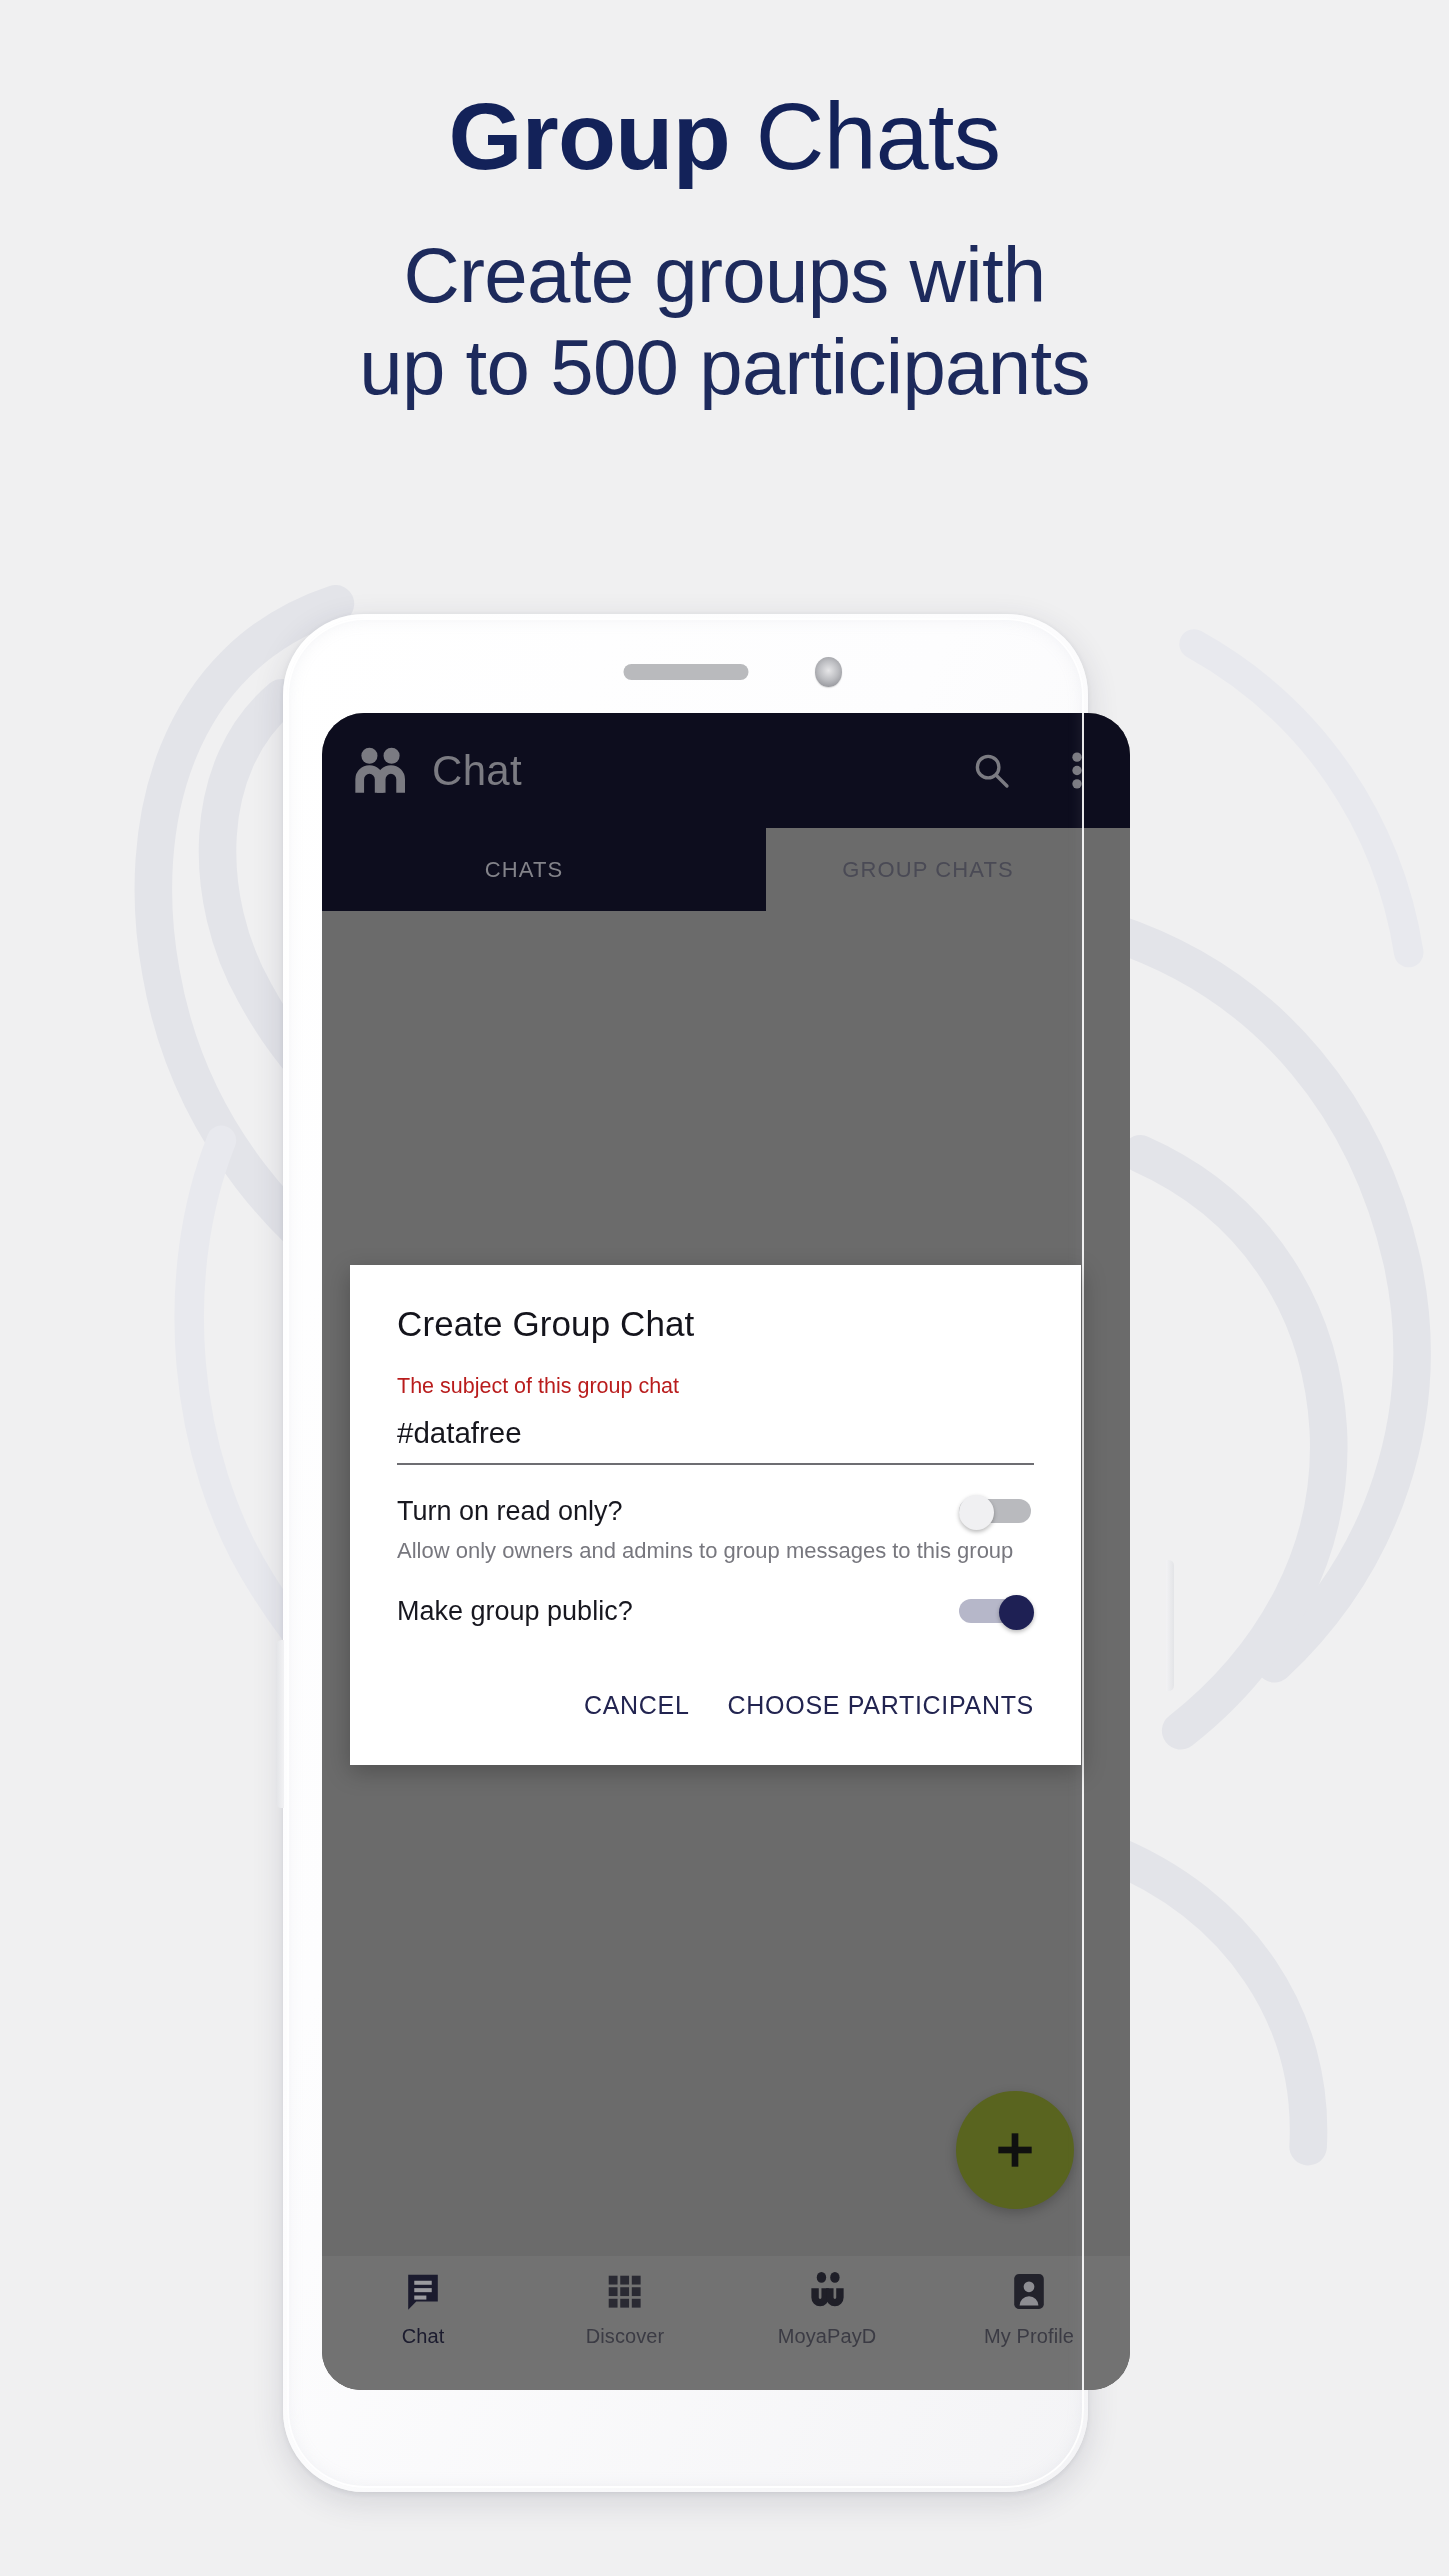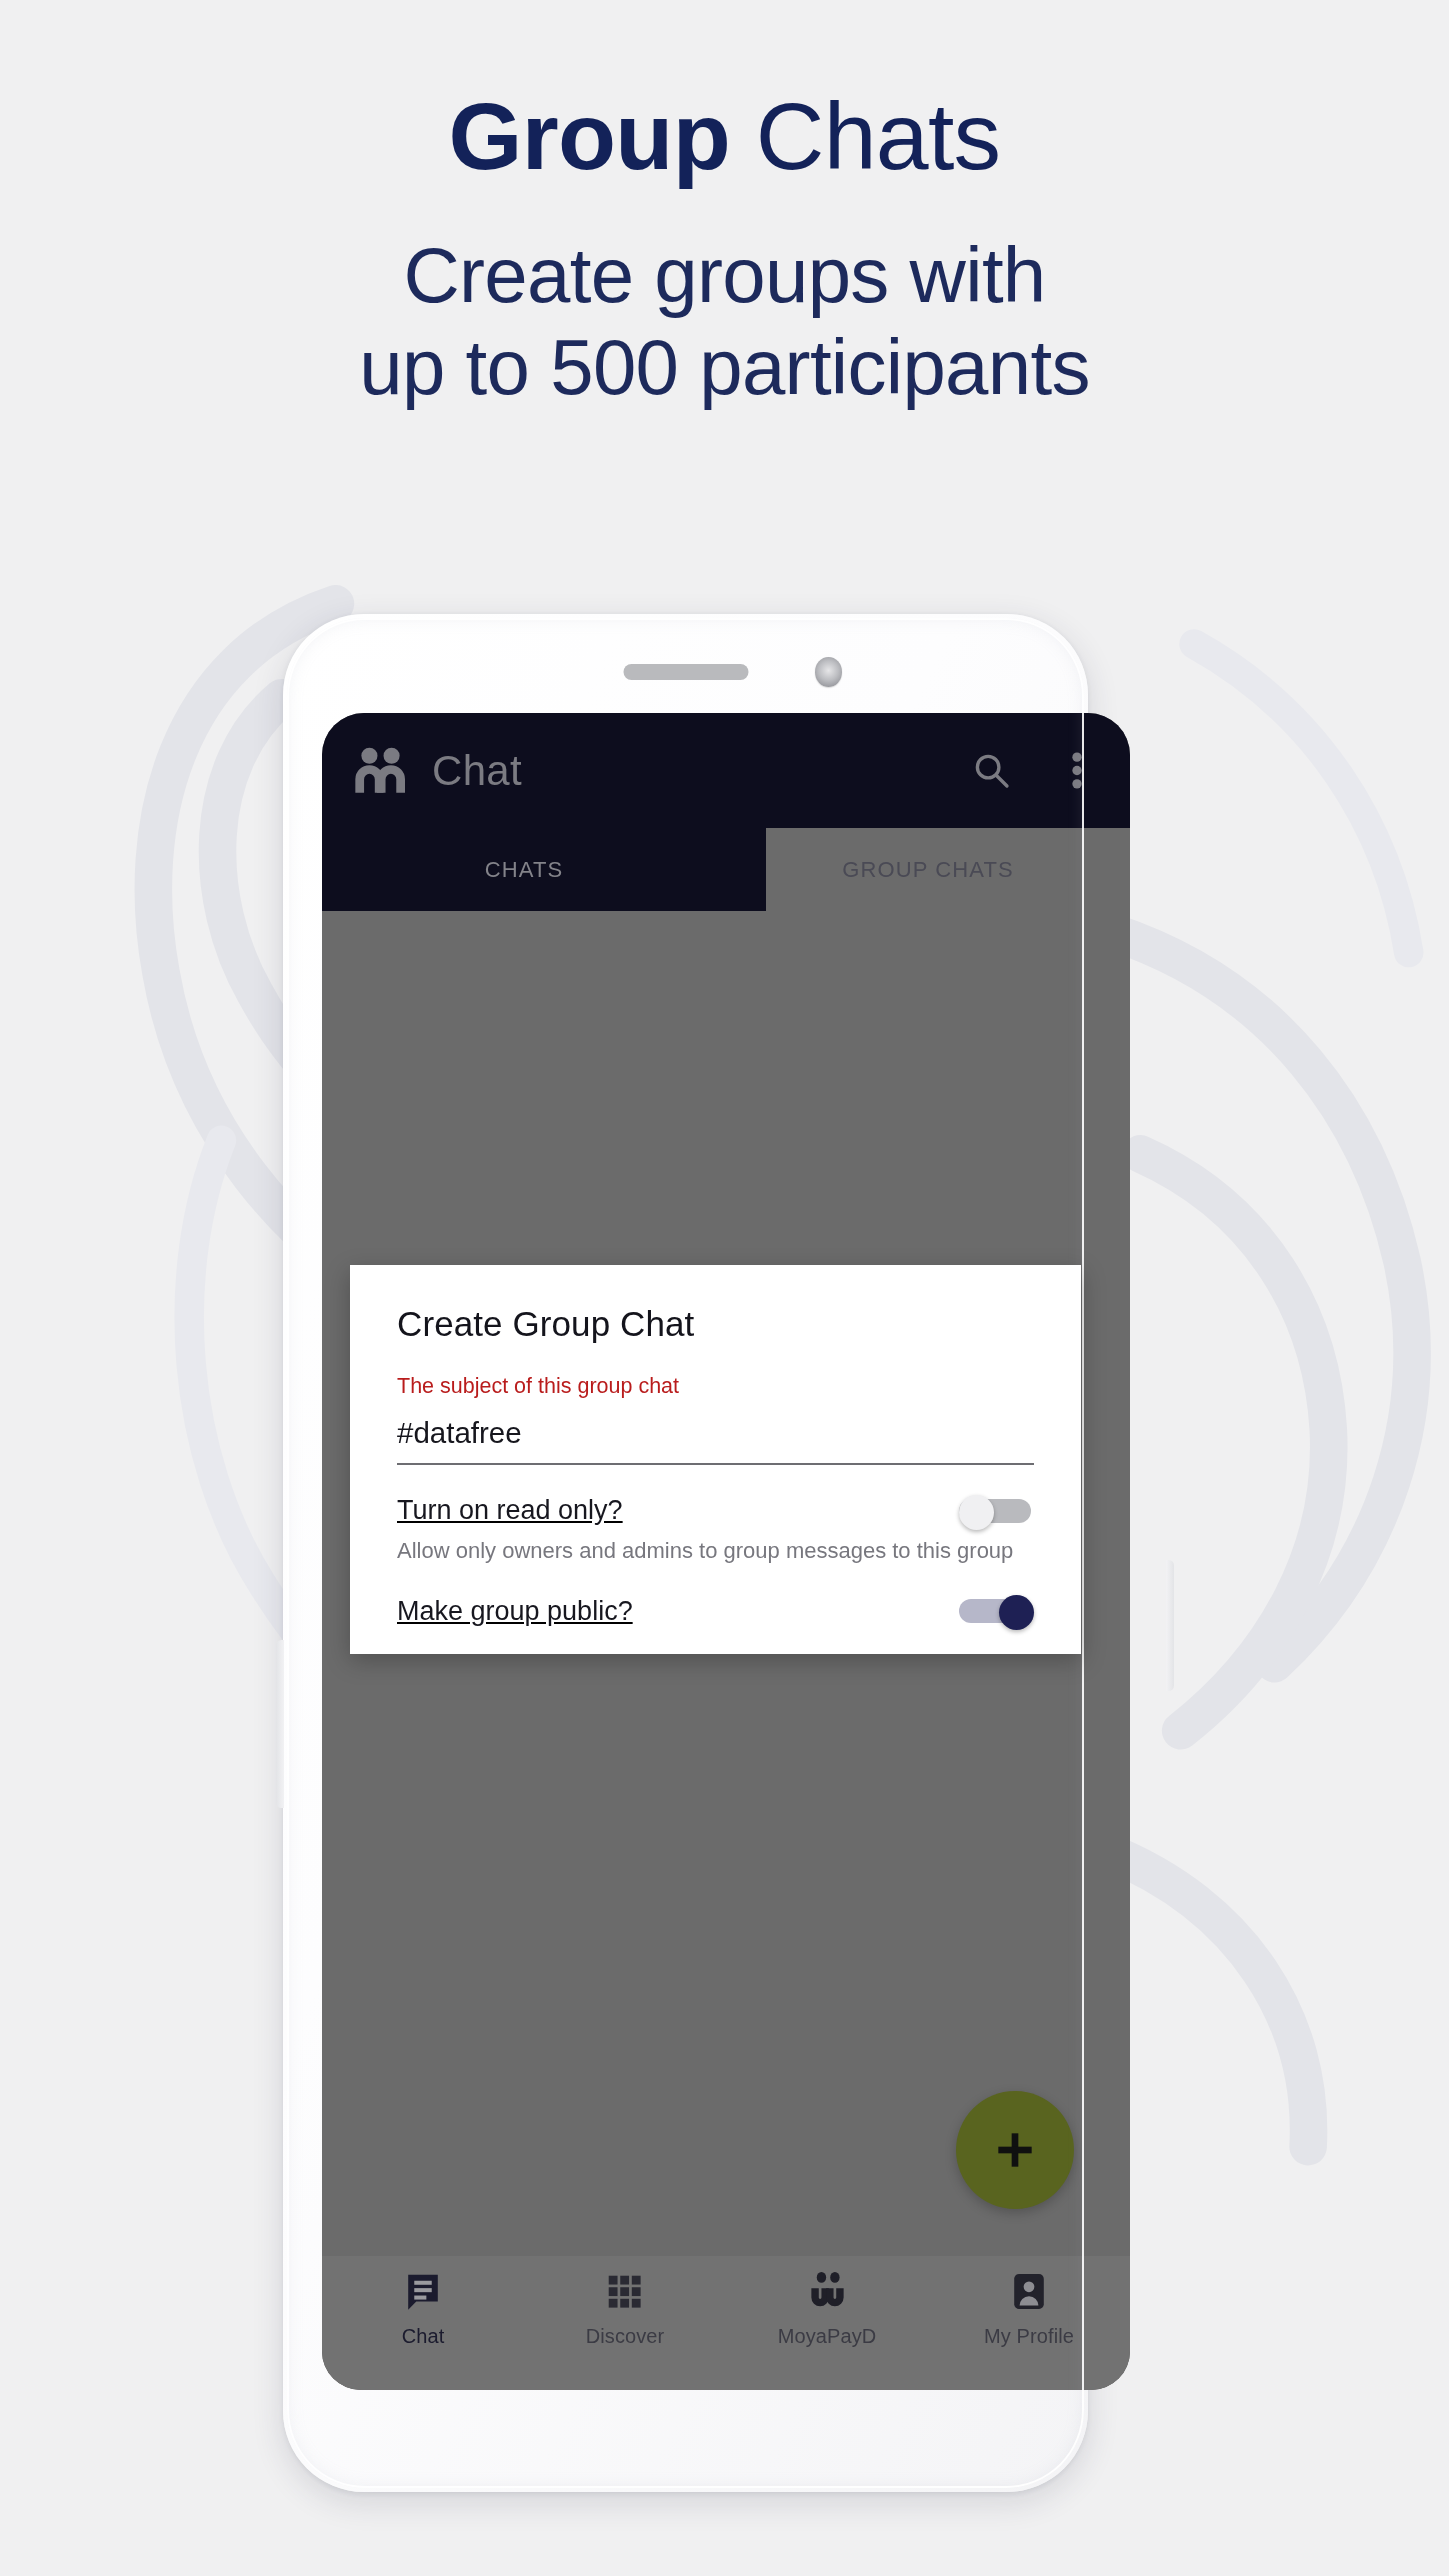--- a/index.html
+++ b/index.html
@@ -144,21 +144,21 @@
   .dlg-field-label {
     margin-top:29.5px; font-size:21.5px; color:#b91c1c; font-weight:400;
   }
   .dlg-input {
     margin-top:17.4px;
     font-size:29.5px; color:#16161d; font-weight:400;
     padding-bottom:13.4px;
     border-bottom:2px solid #6d6d72;
   }
   .switch-row {
-    margin-top:29.5px; display:flex; align-items:center; justify-content:space-between;text-decoration:underline;
+    margin-top:29.5px; display:flex; align-items:flex-end; justify-content:space-between;
   }
   .switch-label { font-size:27px; color:#17171f; font-weight:400; }
   .switch { position:relative; width:75px; height:32px; flex:0 0 auto; }
   .track { position:absolute; top:4px; left:0; width:72px; height:24px; border-radius:12px; }
   .thumb { position:absolute; top:0; width:35px; height:35px; border-radius:50%;
            box-shadow:0 2px 4.7px rgba(0,0,0,.28); }
   .switch.off .track { background:#b9babe; }
   .switch.off .thumb { left:0; background:#f0f0f2; }
   .switch.on  .track { background:#b6b7c9; }
   .switch.on  .thumb { right:0; background:#1e2054; }
@@ -340,16 +340,20 @@
     <div class="switch-help">Allow only owners and admins to group messages to this group</div>
 
     <div class="switch-row">
       <span class="switch-label">Make group public?</span>
       <span class="switch on">
         <span class="track"></span>
         <span class="thumb"></span>
       </span>
     </div>
 
+    <div class="dlg-actions">
+      <button class="dlg-btn">CANCEL</button>
+      <button class="dlg-btn">CHOOSE PARTICIPANTS</button>
+    </div>
   </div>
 
 </div>
 
 
 </body></html>

